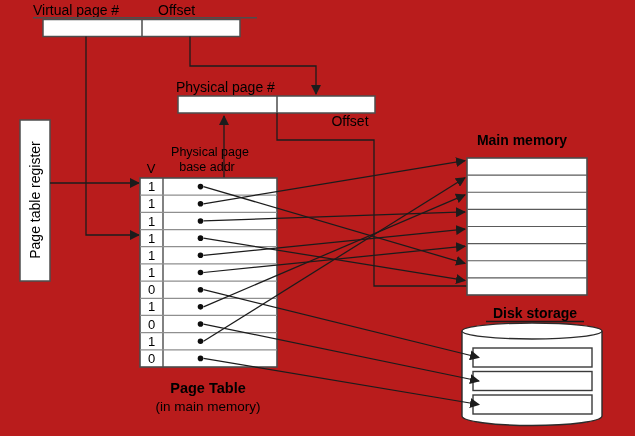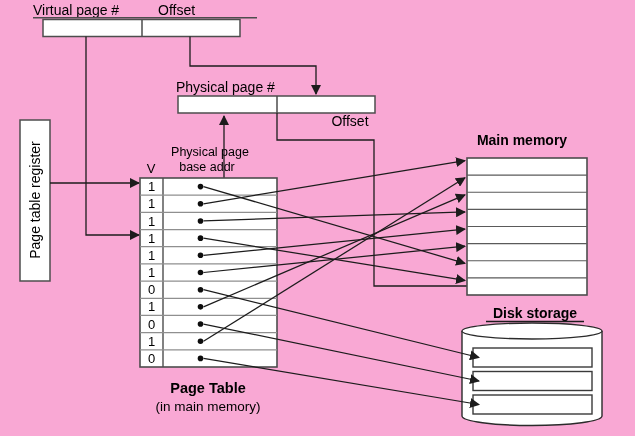--- a/index.html
+++ b/index.html
@@ -1,16 +1,16 @@
 <!DOCTYPE html>
 <html><head>
 <meta charset="utf-8">
 <style>
   html,body{margin:0;padding:0;background:#ffffff;}
-  .stage{position:relative;width:635px;height:436px;background:#f9a8d4;overflow:hidden;
+  .stage{position:relative;width:635px;height:436px;background:#b91c1c;overflow:hidden;
          font-family:"Liberation Sans","DejaVu Sans",sans-serif;}
   svg text{font-family:"Liberation Sans","DejaVu Sans",sans-serif;fill:#000;}
   .lbl{font-size:14px;}
   .small-lbl{font-size:12.5px;}
   .bold-lbl{font-size:14px;font-weight:bold;}
   .cap1{font-size:14.5px;font-weight:bold;}
   .cap2{font-size:13.5px;}
   .vbit{font-size:13px;}
 </style>
 </head>

